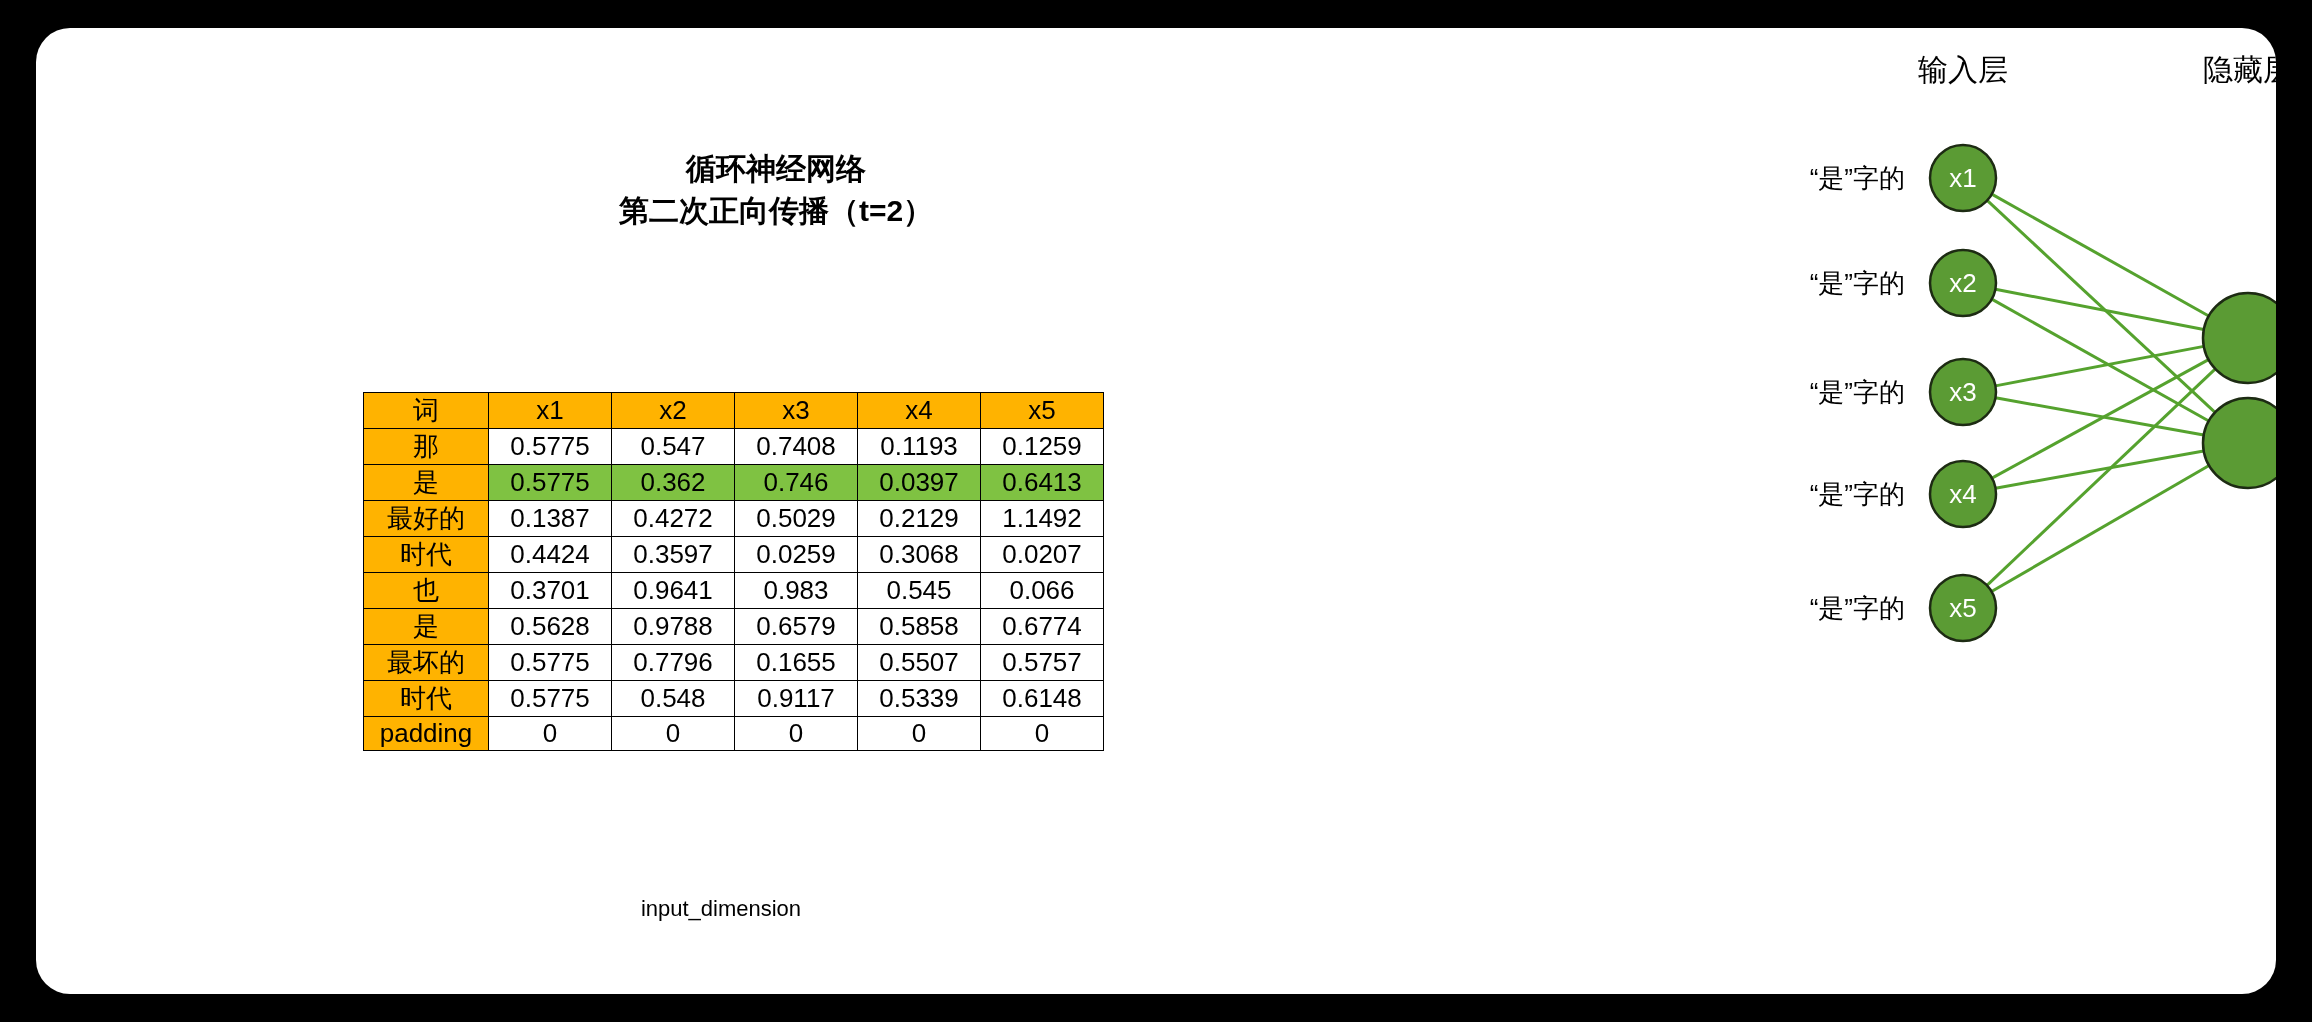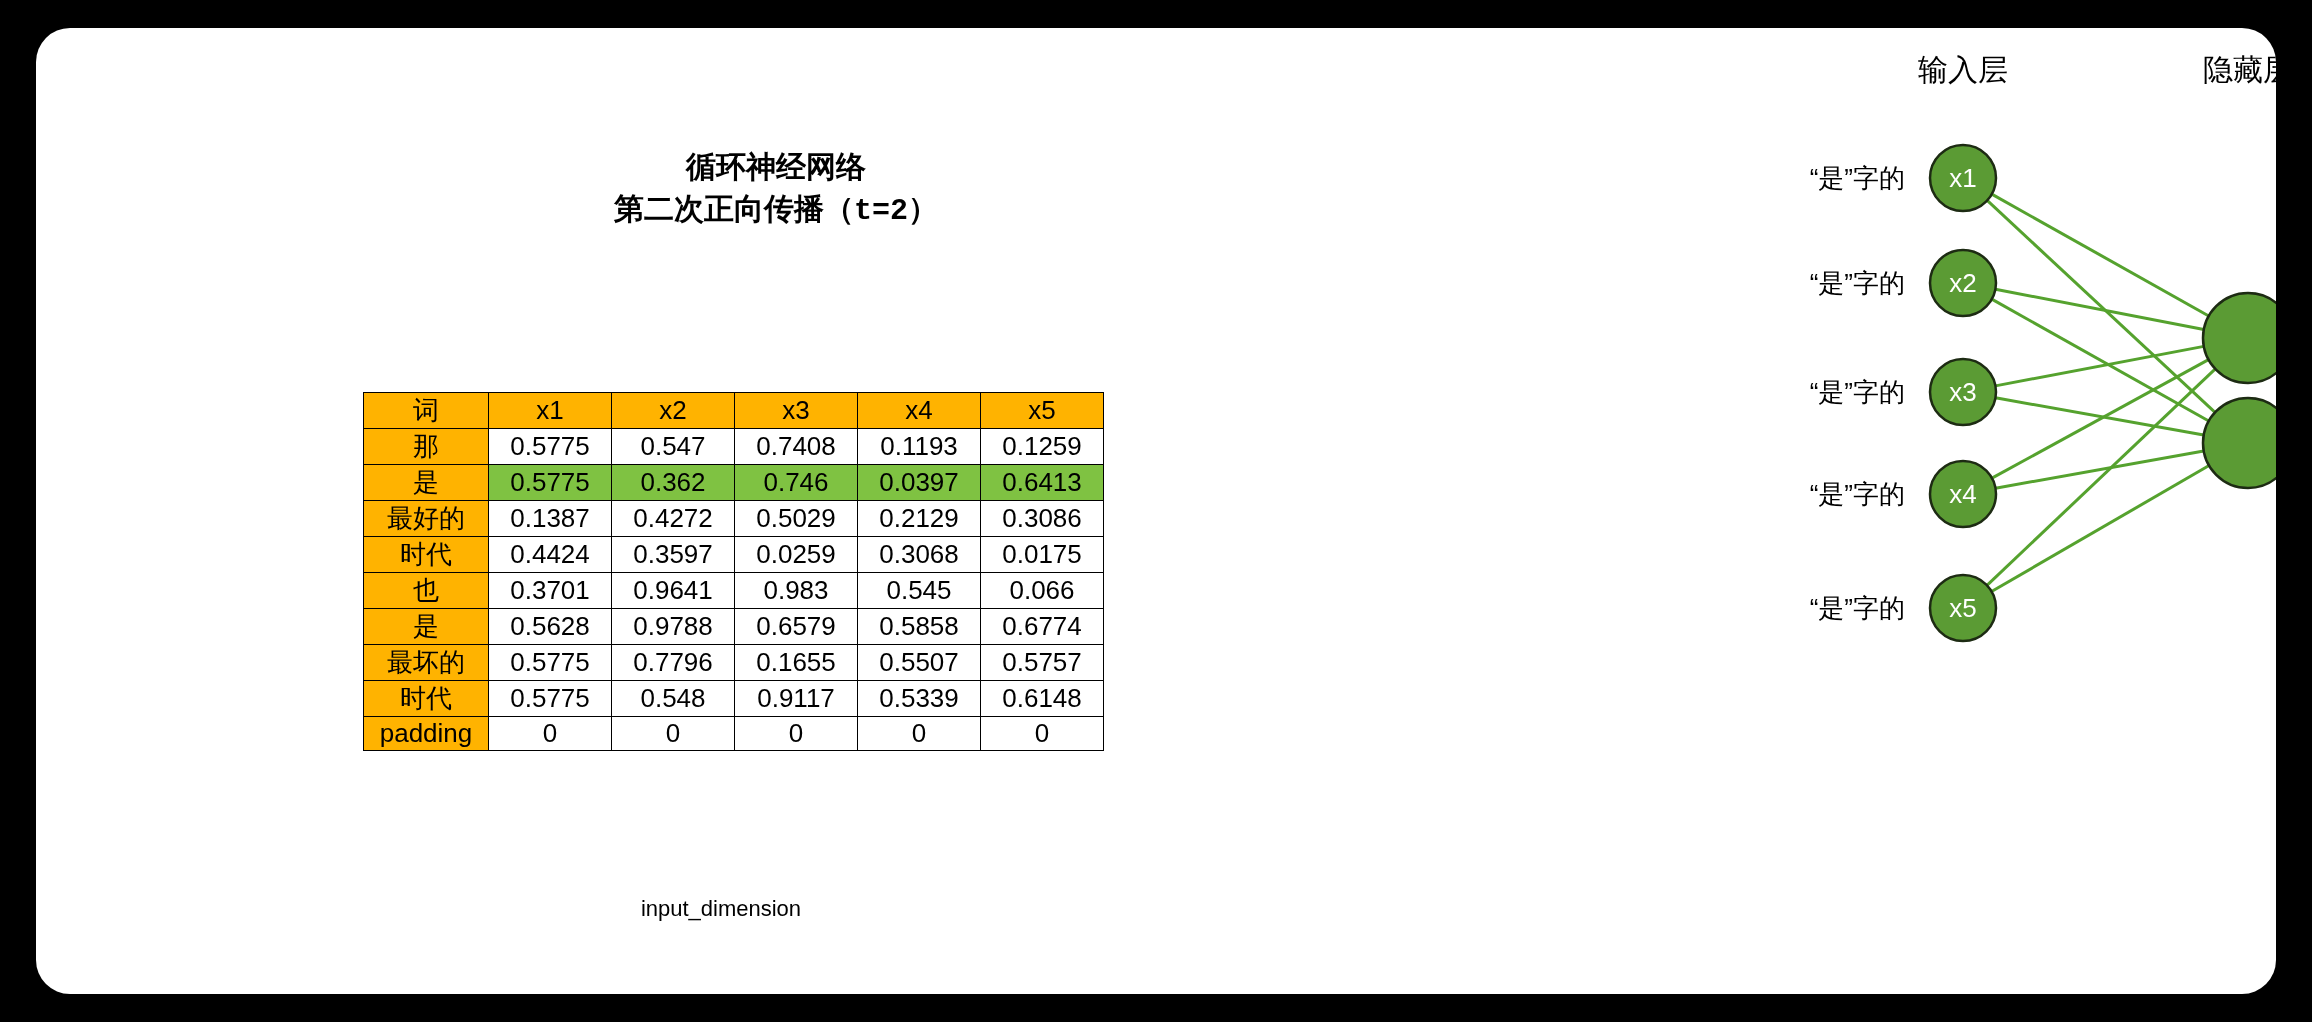--- a/index.html
+++ b/index.html
@@ -19,21 +19,20 @@
 
   
   #title{
     position:absolute;left:420px;top:120px;width:640px;
     text-align:center;
     font-weight:bold;
     font-size:30px;
     line-height:42px;
     color:#000;
     white-space:pre-line;
-    font-family:Liberation Mono, monospace;
   }
 
   #side-label{
     position:absolute;left:28px;top:526px;width:252px;
     text-align:center;
     font-size:25px;line-height:46px;color:#000;
   }
   #side-label div{white-space:nowrap;}
 
   #bottom-label{
@@ -96,29 +95,29 @@
           <td class="numcol">0.746</td>
           <td class="numcol">0.0397</td>
           <td class="numcol">0.6413</td>
         </tr>
         <tr>
           <td class="wordcol">最好的</td>
           <td class="numcol">0.1387</td>
           <td class="numcol">0.4272</td>
           <td class="numcol">0.5029</td>
           <td class="numcol">0.2129</td>
-          <td class="numcol">0.3086</td>
+          <td class="numcol">1.1492</td>
         </tr>
         <tr>
           <td class="wordcol">时代</td>
           <td class="numcol">0.4424</td>
           <td class="numcol">0.3597</td>
           <td class="numcol">0.0259</td>
           <td class="numcol">0.3068</td>
-          <td class="numcol">0.0175</td>
+          <td class="numcol">0.0207</td>
         </tr>
         <tr>
           <td class="wordcol">也</td>
           <td class="numcol">0.3701</td>
           <td class="numcol">0.9641</td>
           <td class="numcol">0.983</td>
           <td class="numcol">0.545</td>
           <td class="numcol">0.066</td>
         </tr>
         <tr>

